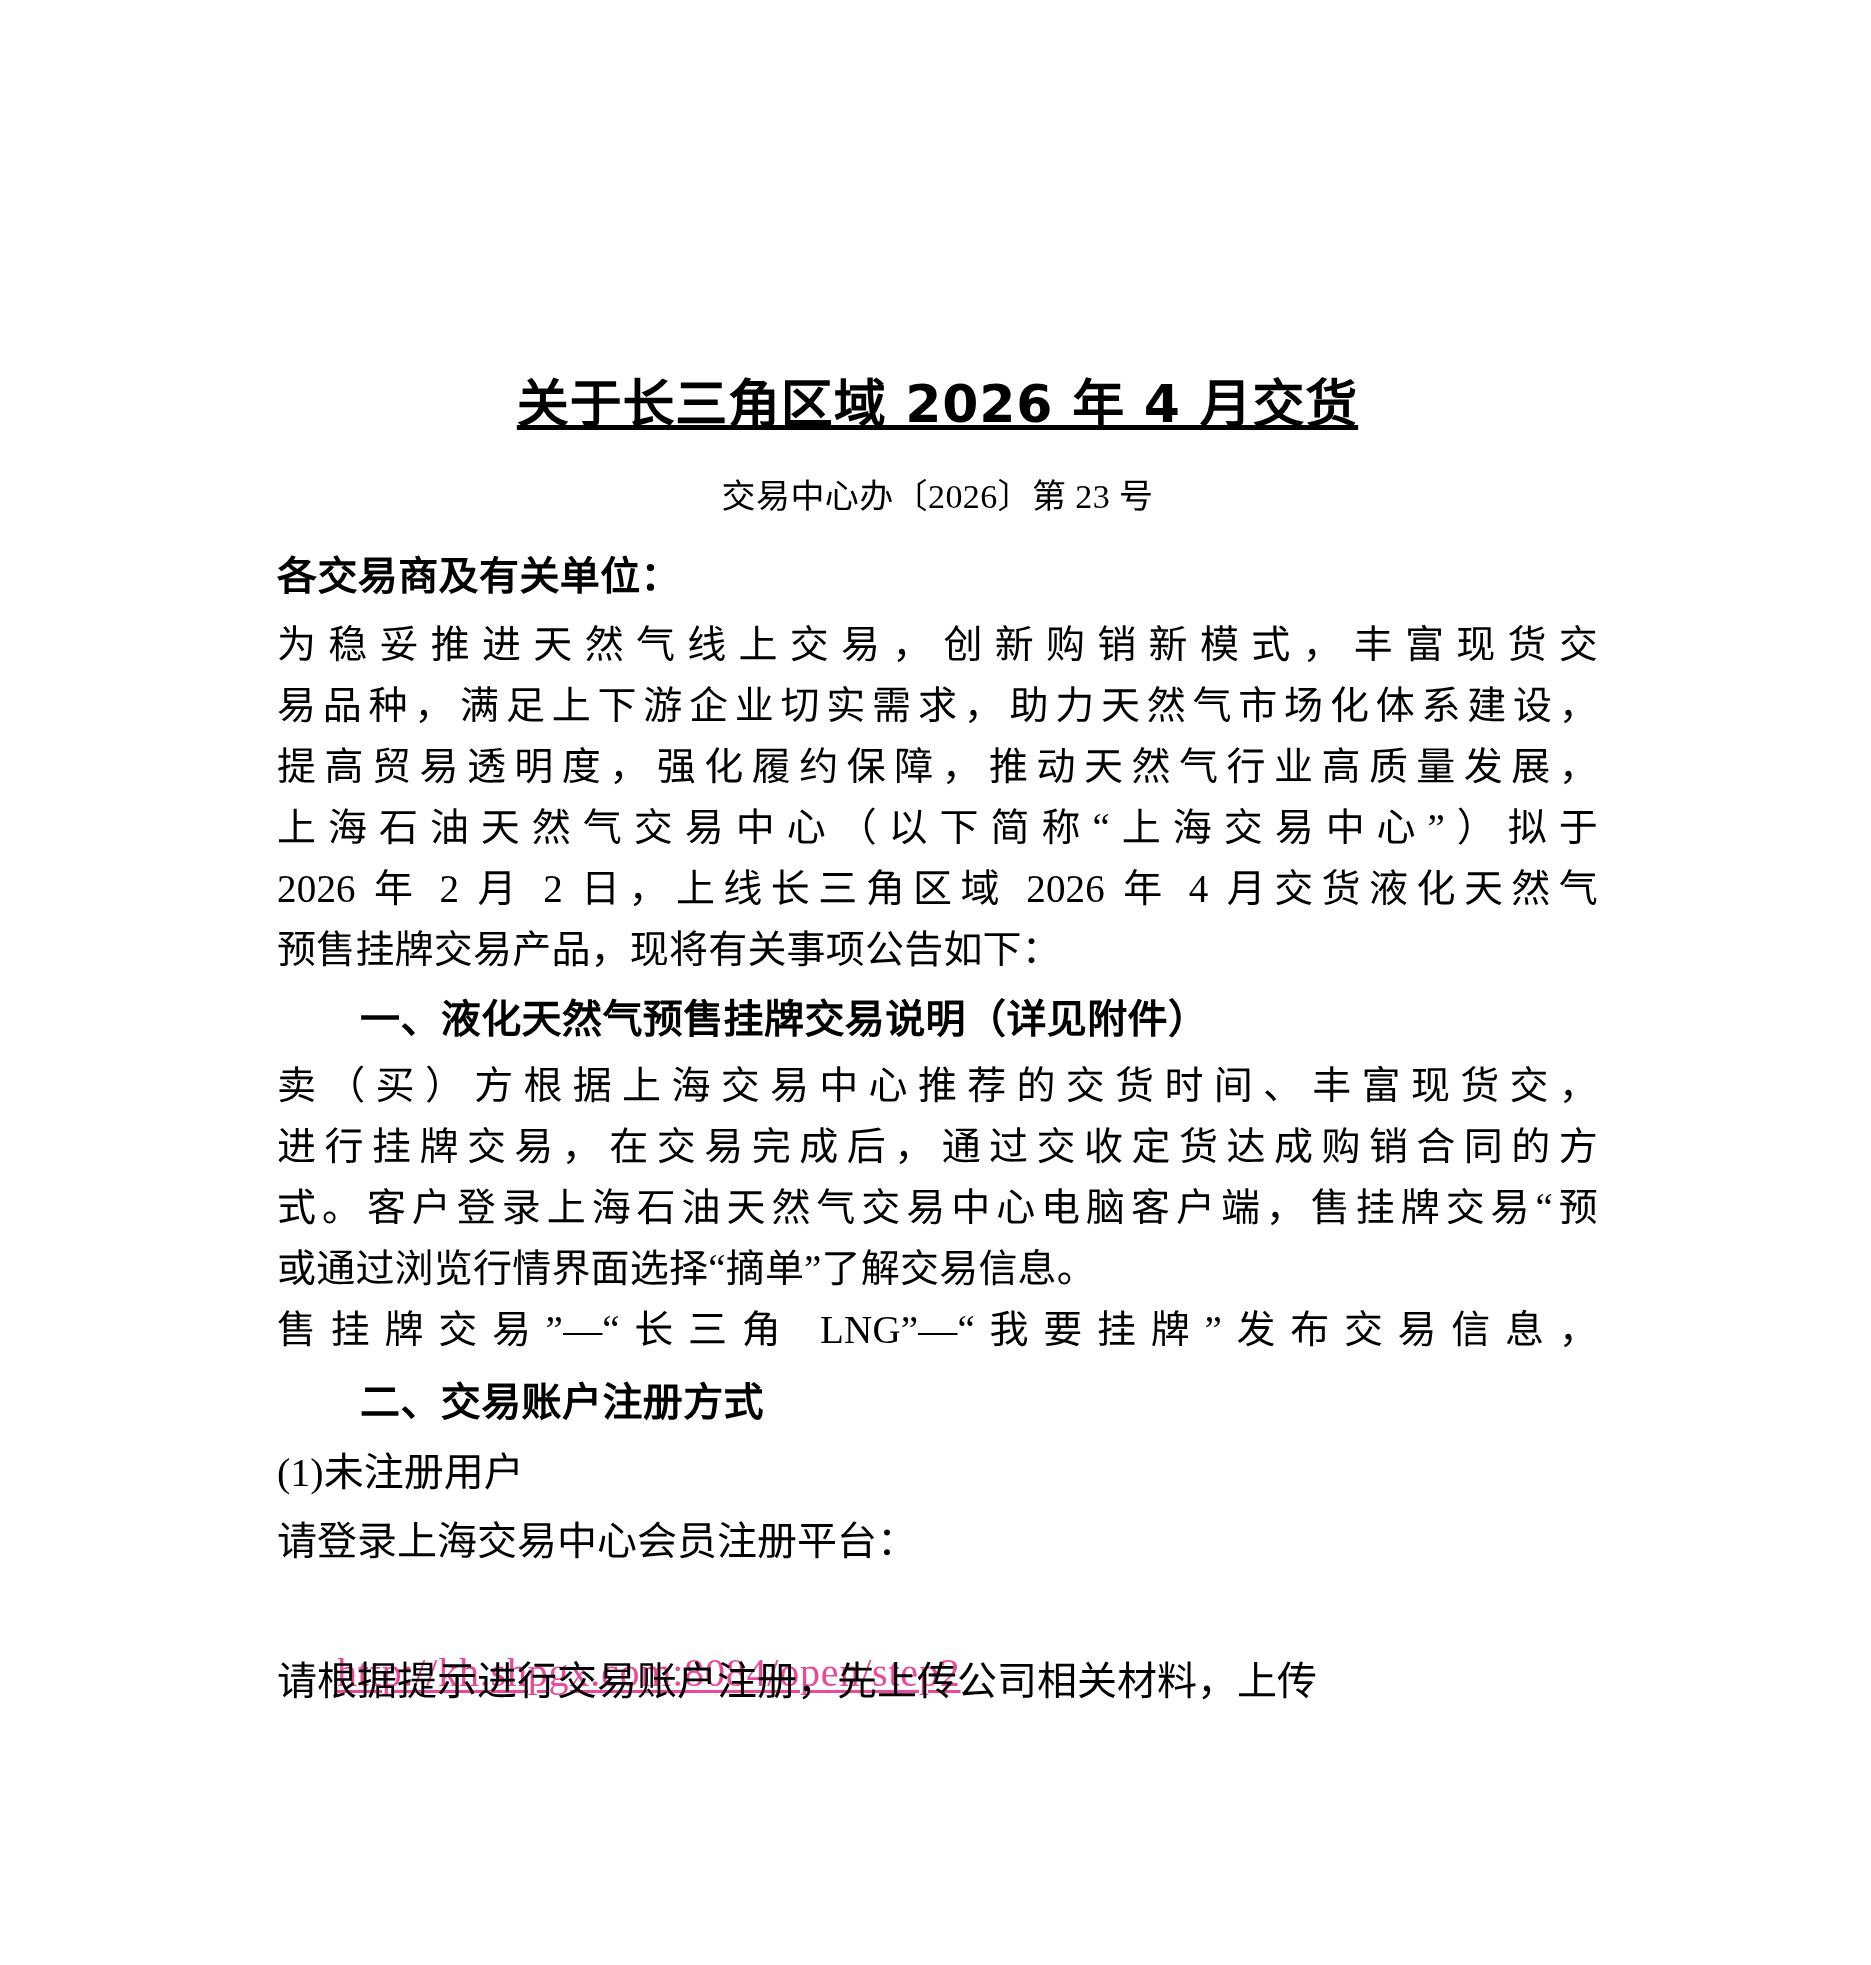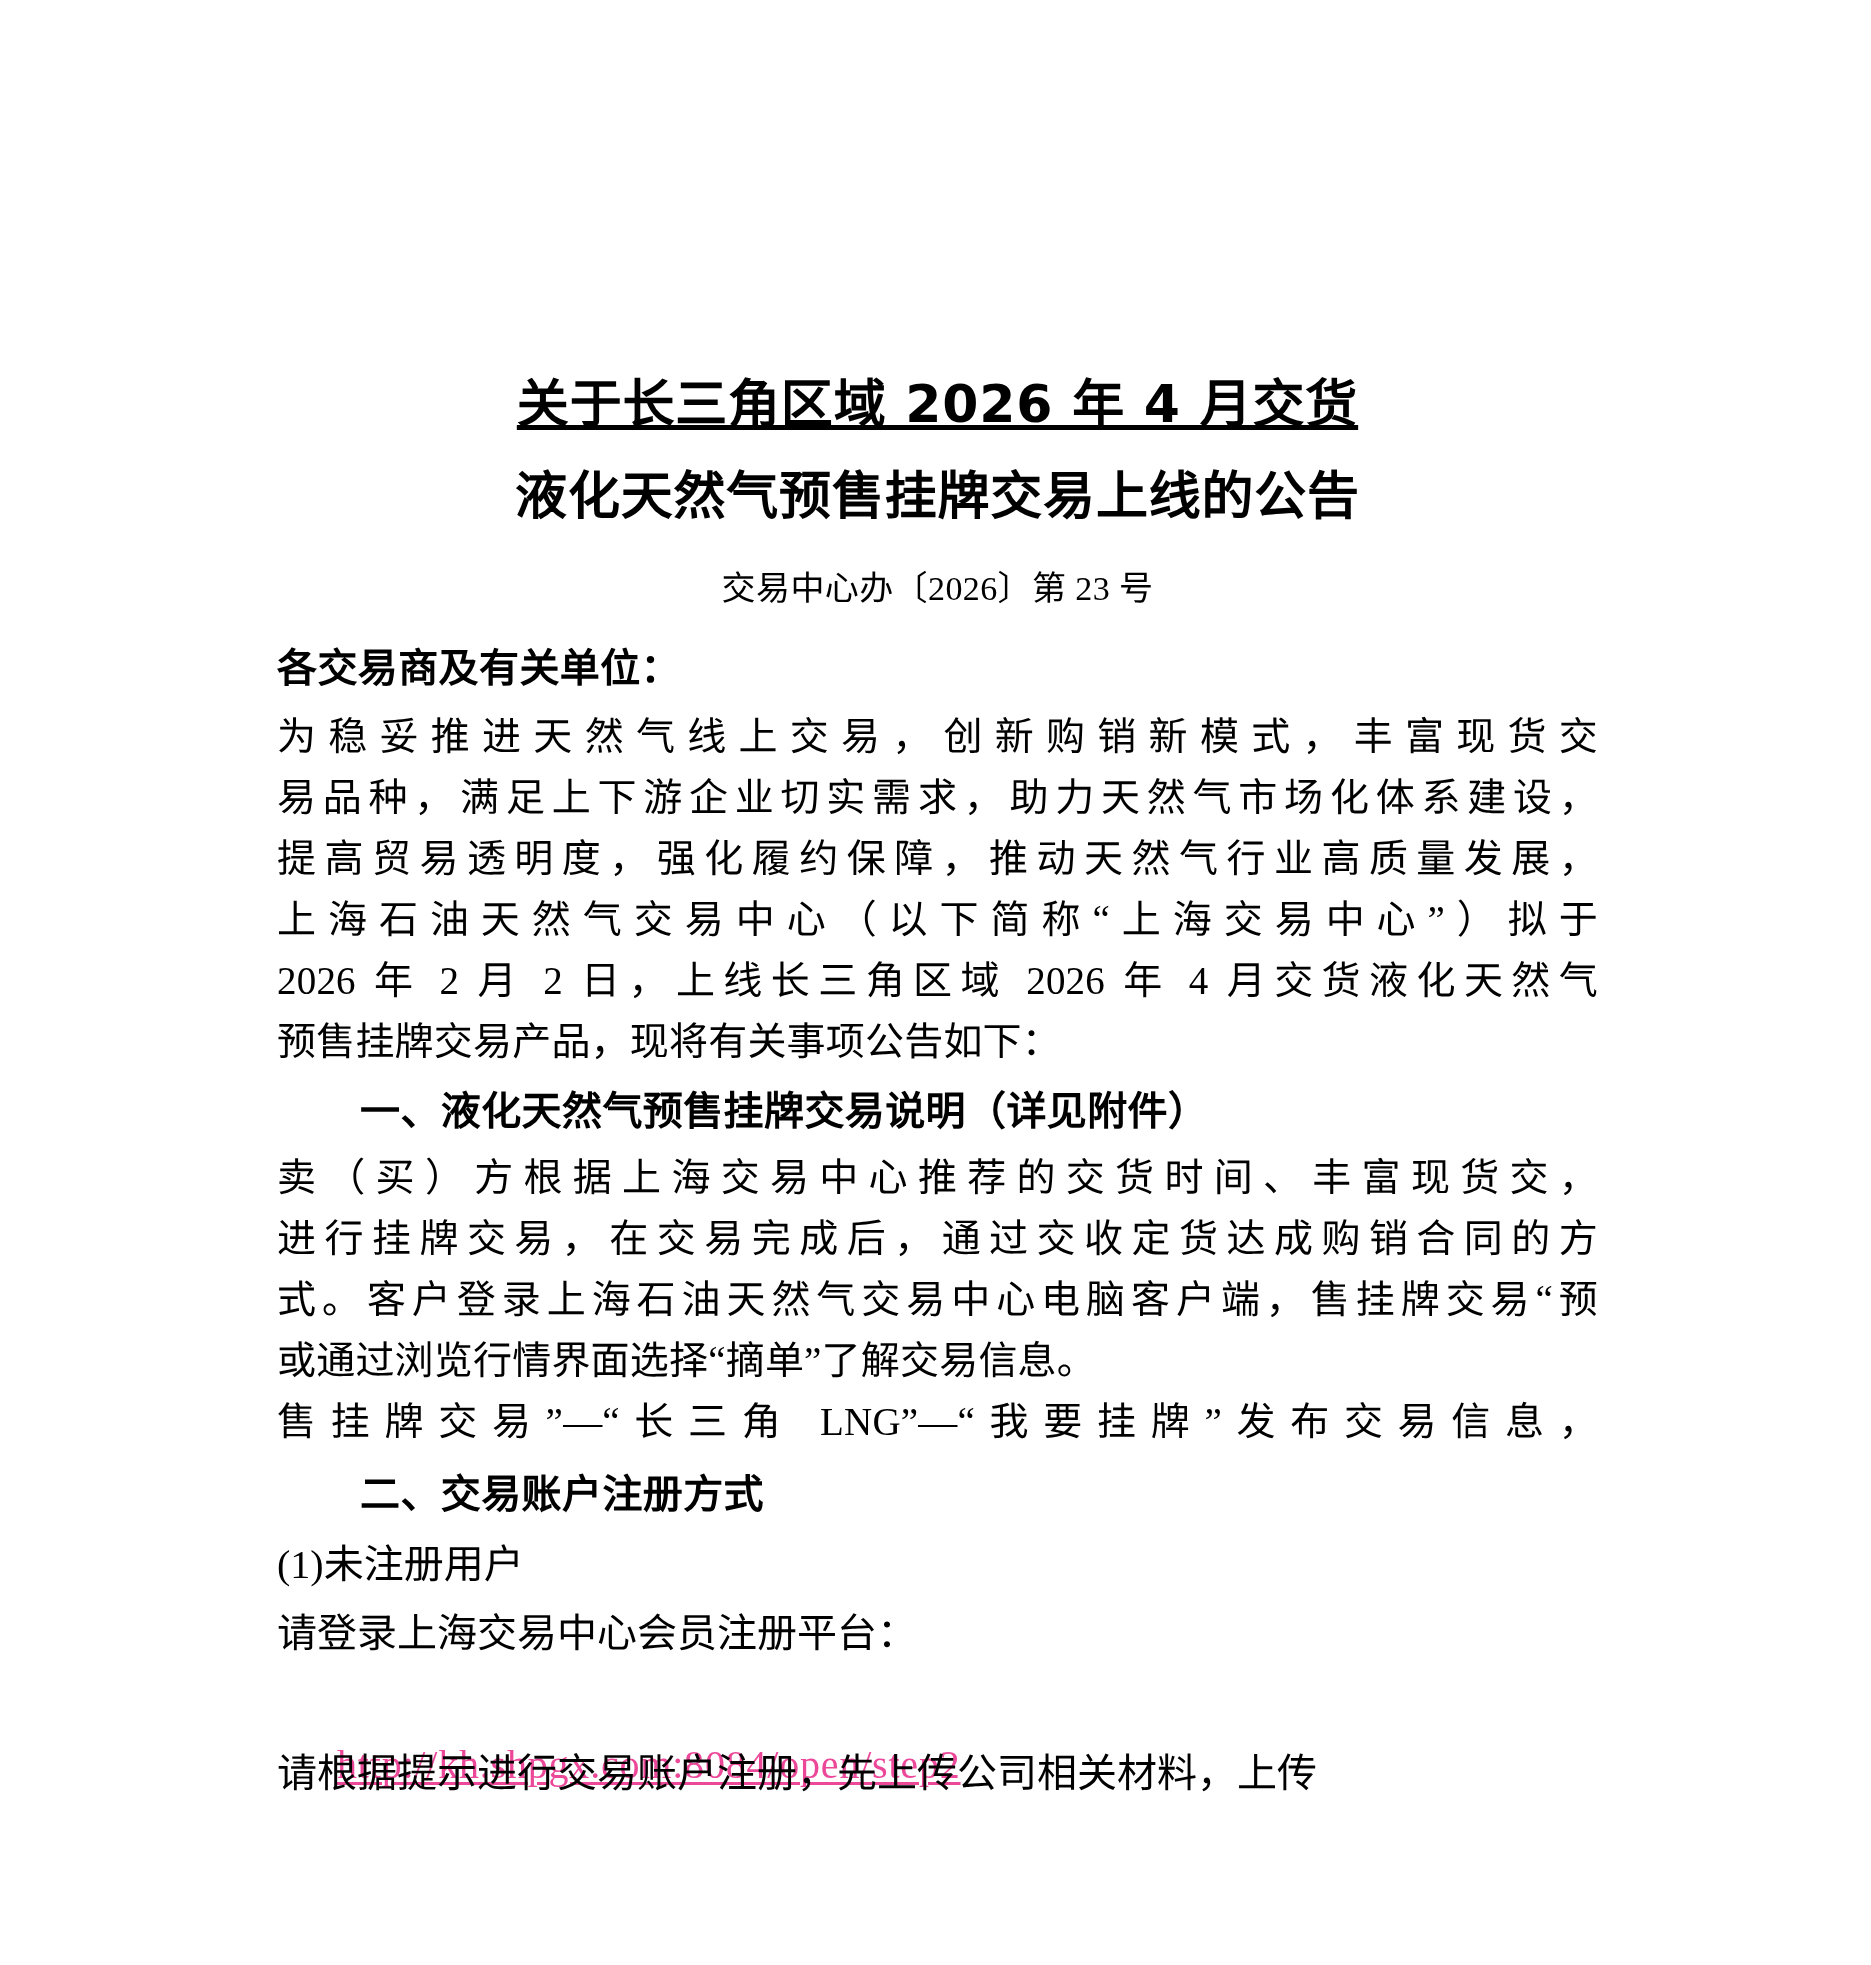--- a/index.html
+++ b/index.html
@@ -132,21 +132,20 @@
   .spacer-30 { height: 11.8px; }
 </style>
 </head>
 <body>
 
 <div class="page">
   <div class="content">
 
     <div class="doc-title title-line-1">关于长三角区域 2026 年 4 月交货</div>
 
-    <div class="doc-title title-line-2">液化天然气预售挂牌交易上线的公告</div>
 
     <div class="doc-number">交易中心办〔2026〕第 23 号</div>
 
     <div class="salutation">各交易商及有关单位：</div>
 
     <div class="spacer-22"></div>
 
     <div class="para">
       <span class="tline justified">为稳妥推进天然气线上交易，创新购销新模式，丰富现货交</span>
       <span class="tline justified">易品种，满足上下游企业切实需求，助力天然气市场化体系建设，</span>

